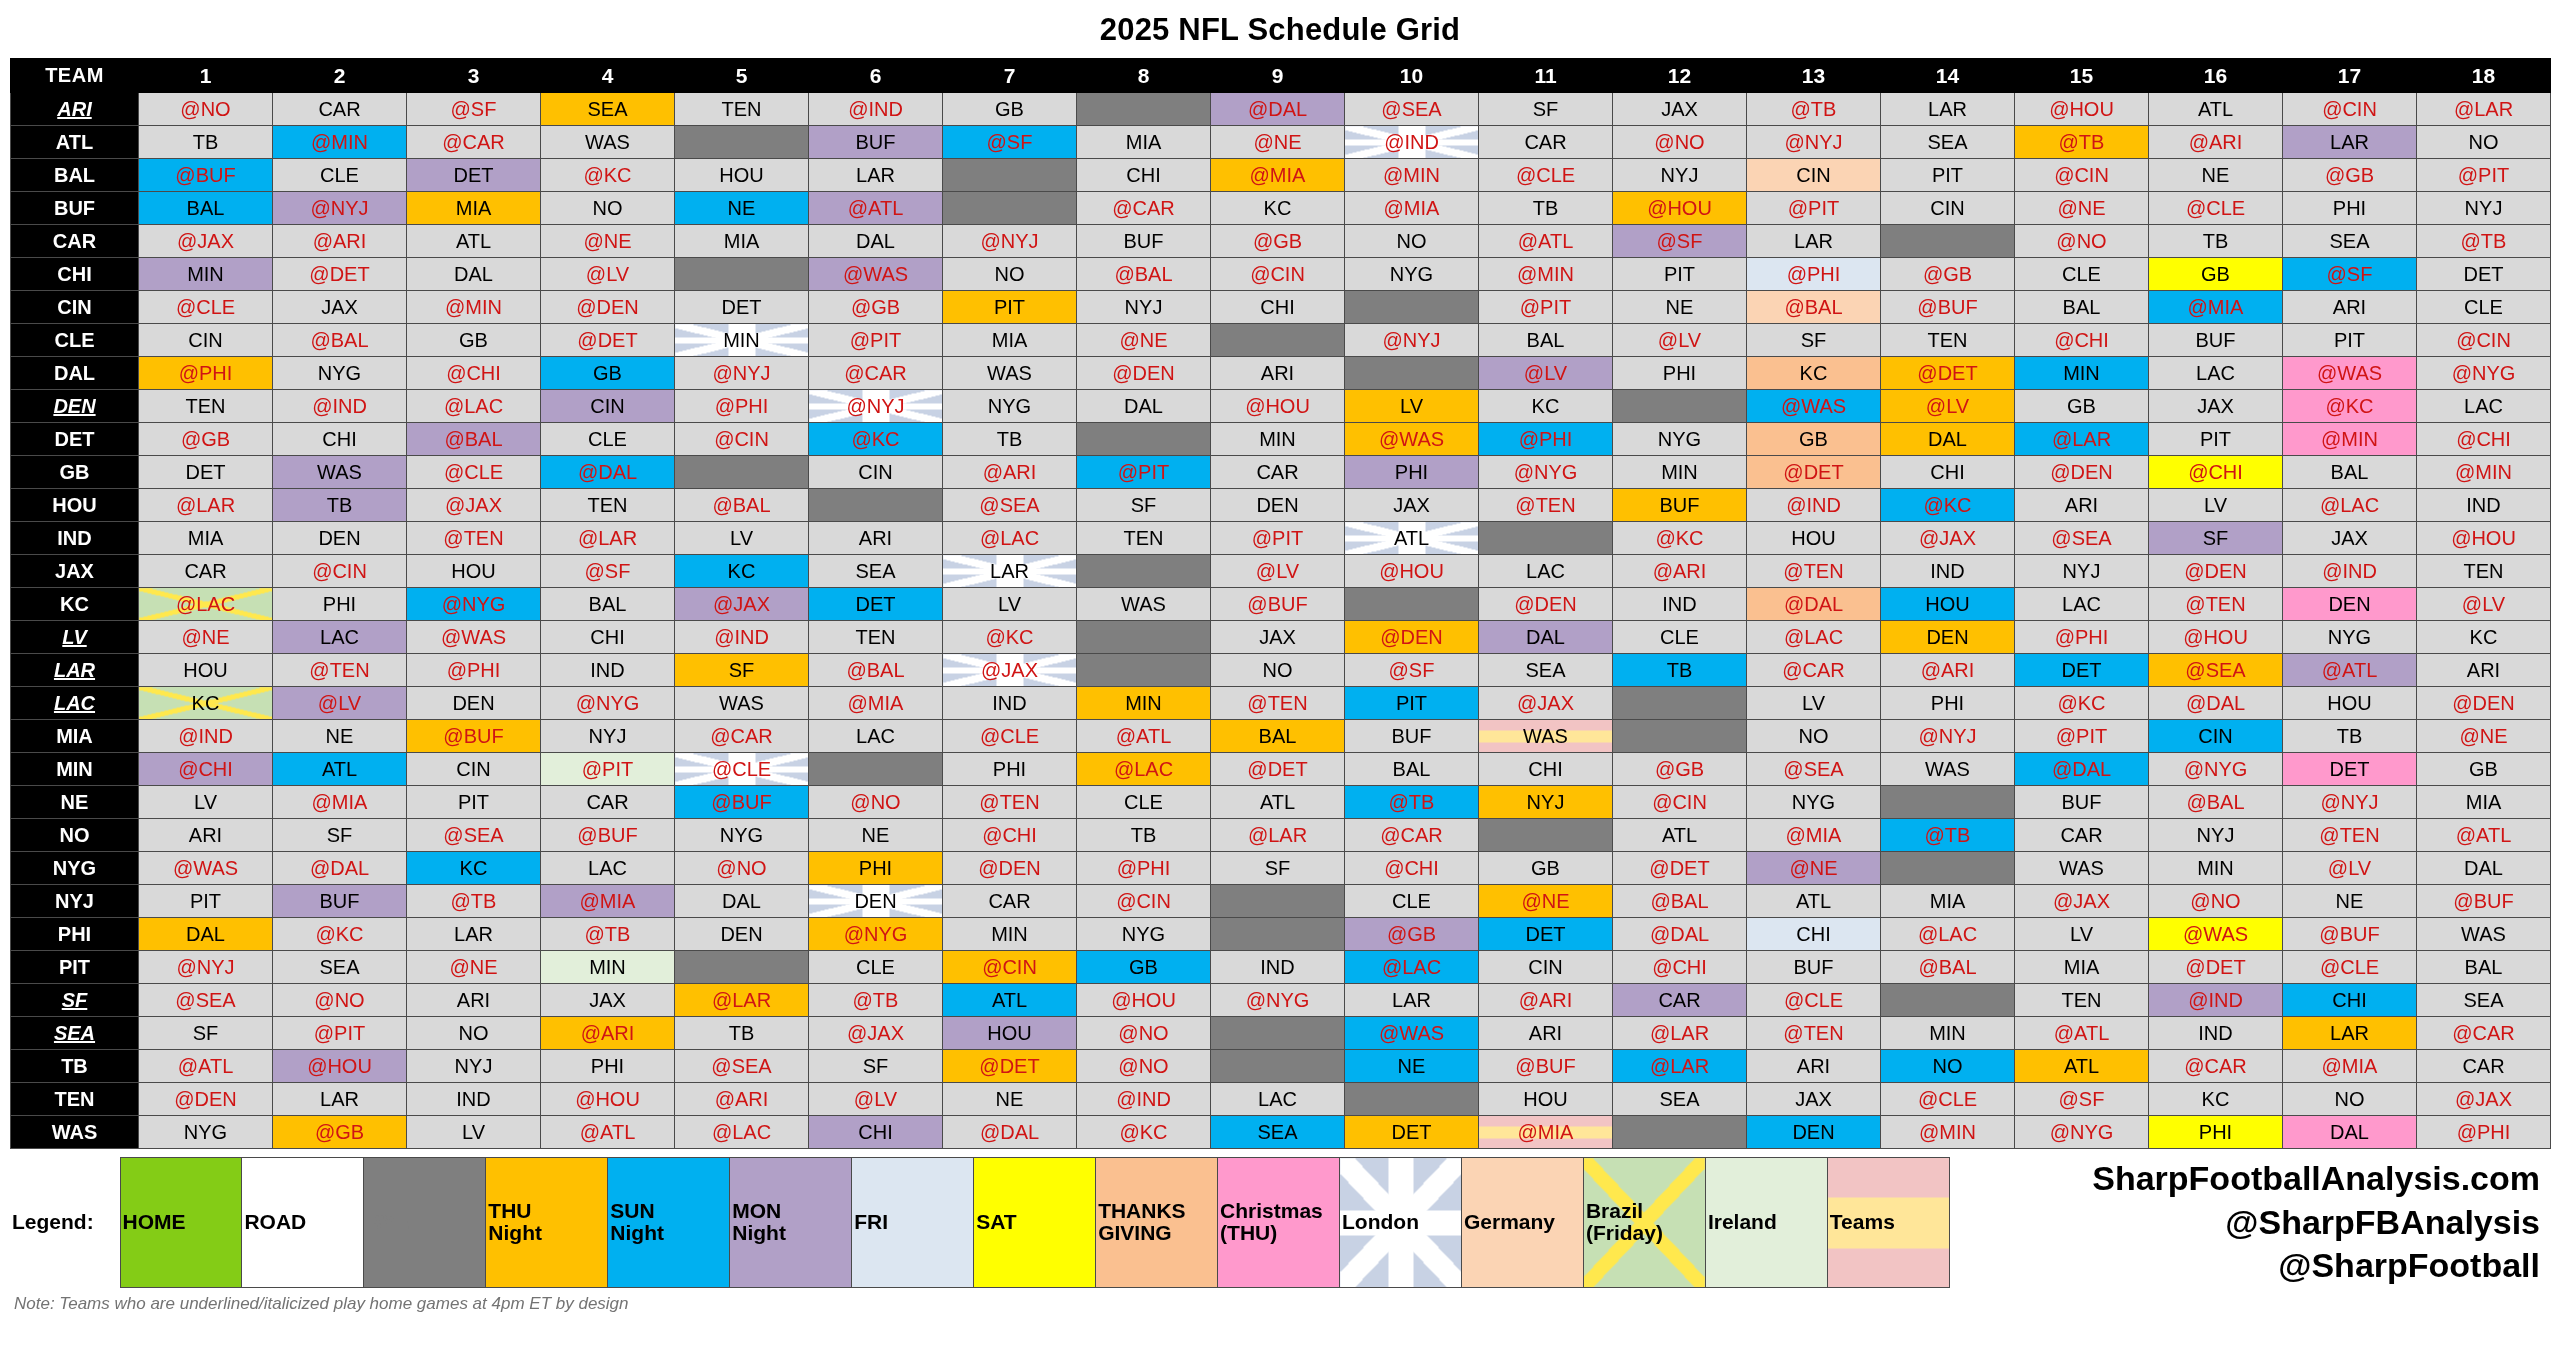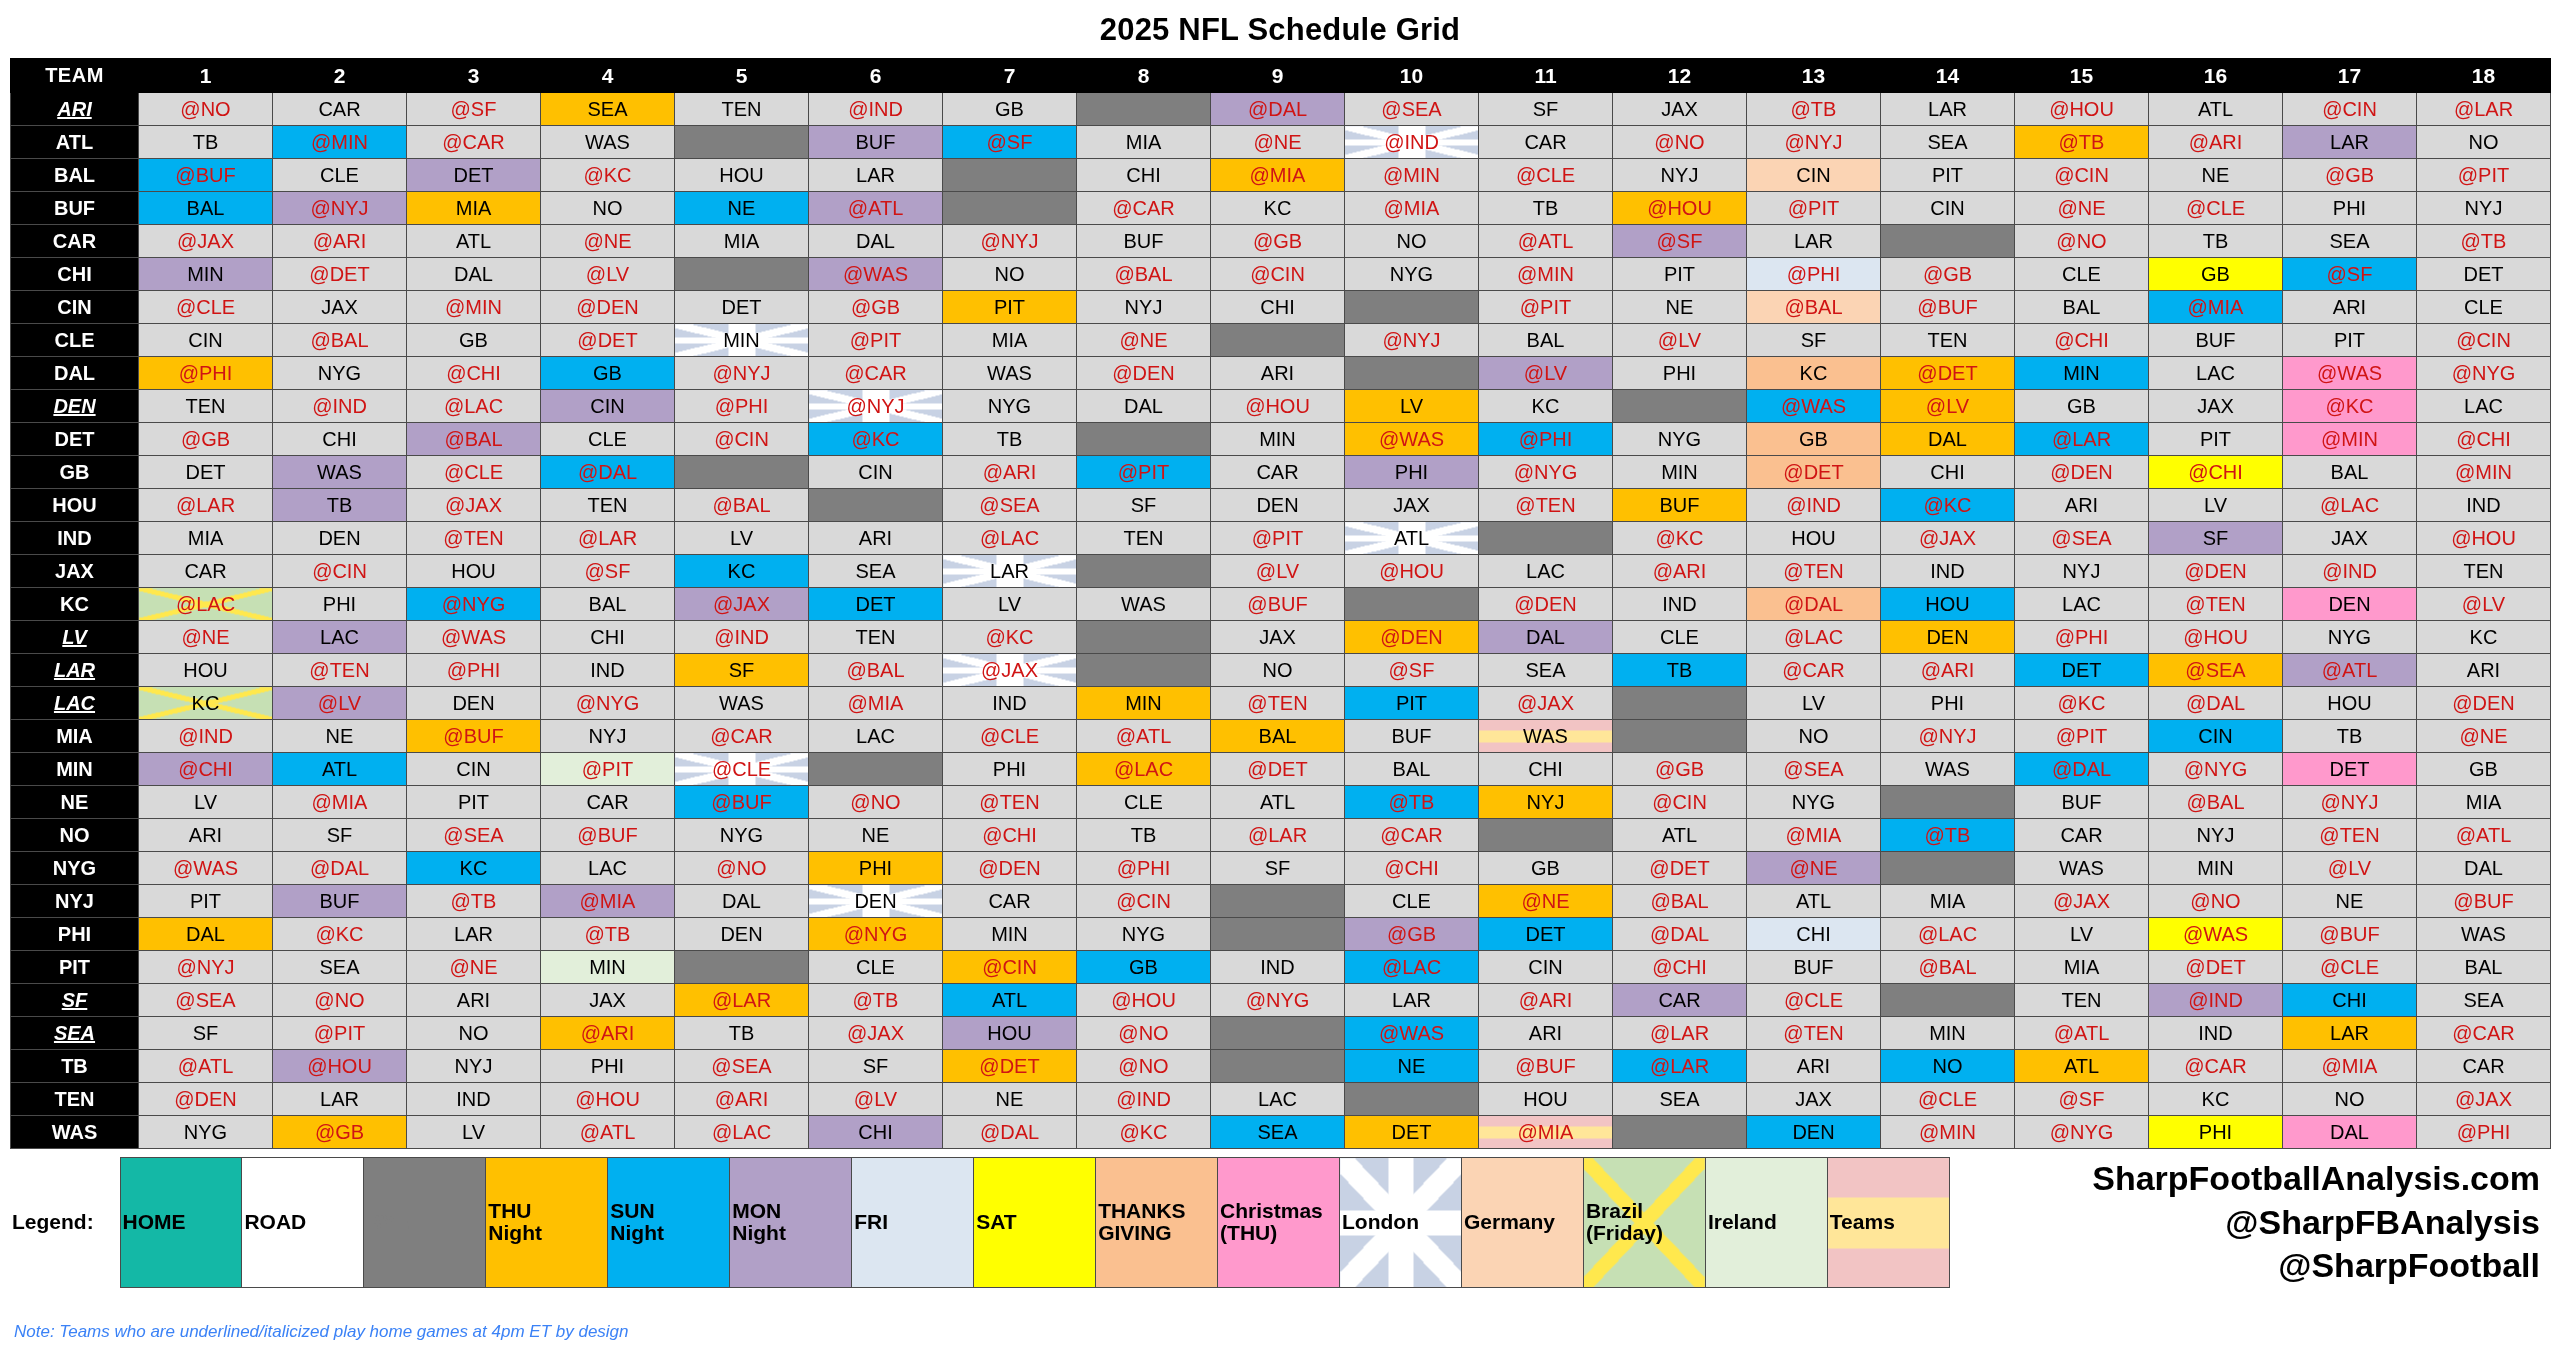--- a/index.html
+++ b/index.html
@@ -125,40 +125,39 @@
     padding: 0 2px;
     line-height: 1.08;
   }
   td.legend-label {
     border: none !important;
     font-size: 22px;
     font-weight: bold;
     text-align: left;
     padding-left: 6px;
   }
-  td.lg-home { background: #14b8a6; }
+  td.lg-home { background: #84cc16; }
   td.lg-road { background: #ffffff; color: #d01414; }
   #handles {
     flex: 1;
     display: flex;
     flex-direction: column;
     justify-content: center;
     align-items: flex-end;
     padding-right: 10px;
     font-size: 34px;
     font-weight: bold;
     color: #000;
     line-height: 1.28;
   }
   #note {
     font-size: 17px;
     font-style: italic;
-    color: #3b82f6;
+    color: #737373;
     padding: 6px 0 0 4px;
-    margin-top: 28px;
   }
 </style>
 </head>
 <body>
 
 <div id="page">
 
   <div id="title">2025 NFL Schedule Grid</div>
 
   <table class="grid">

